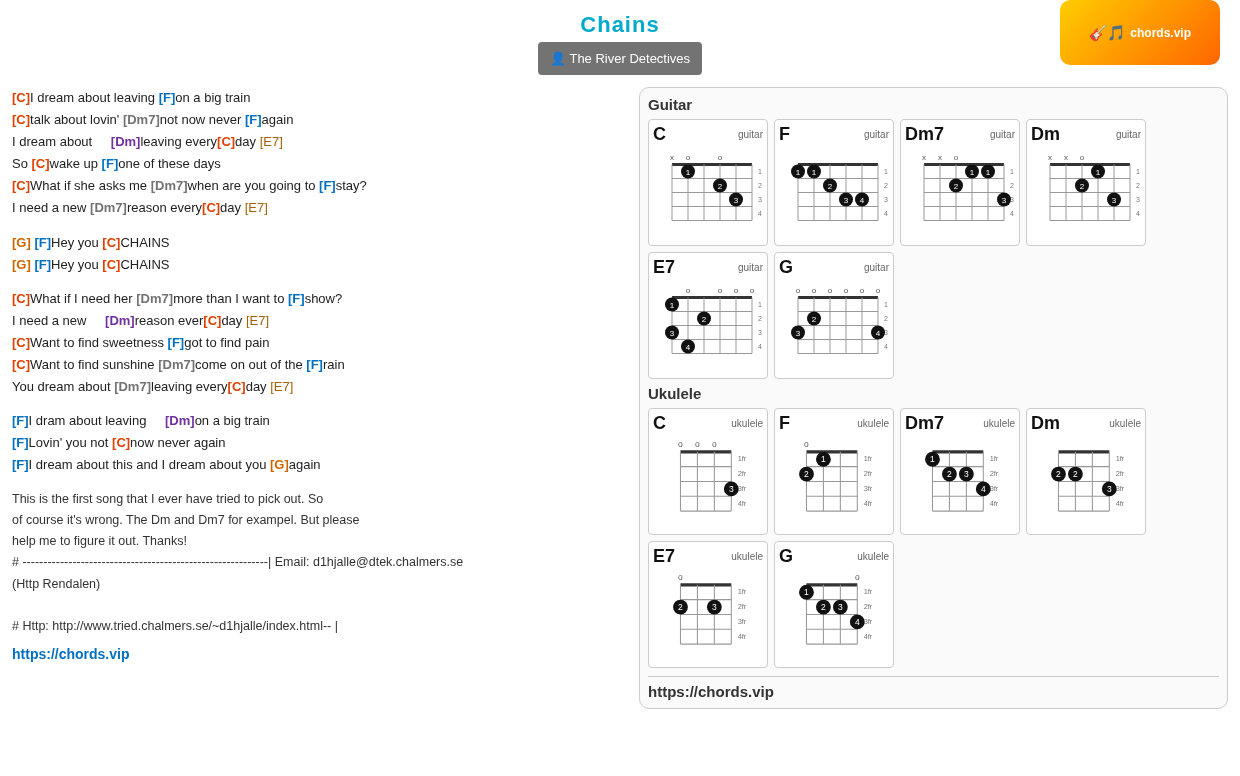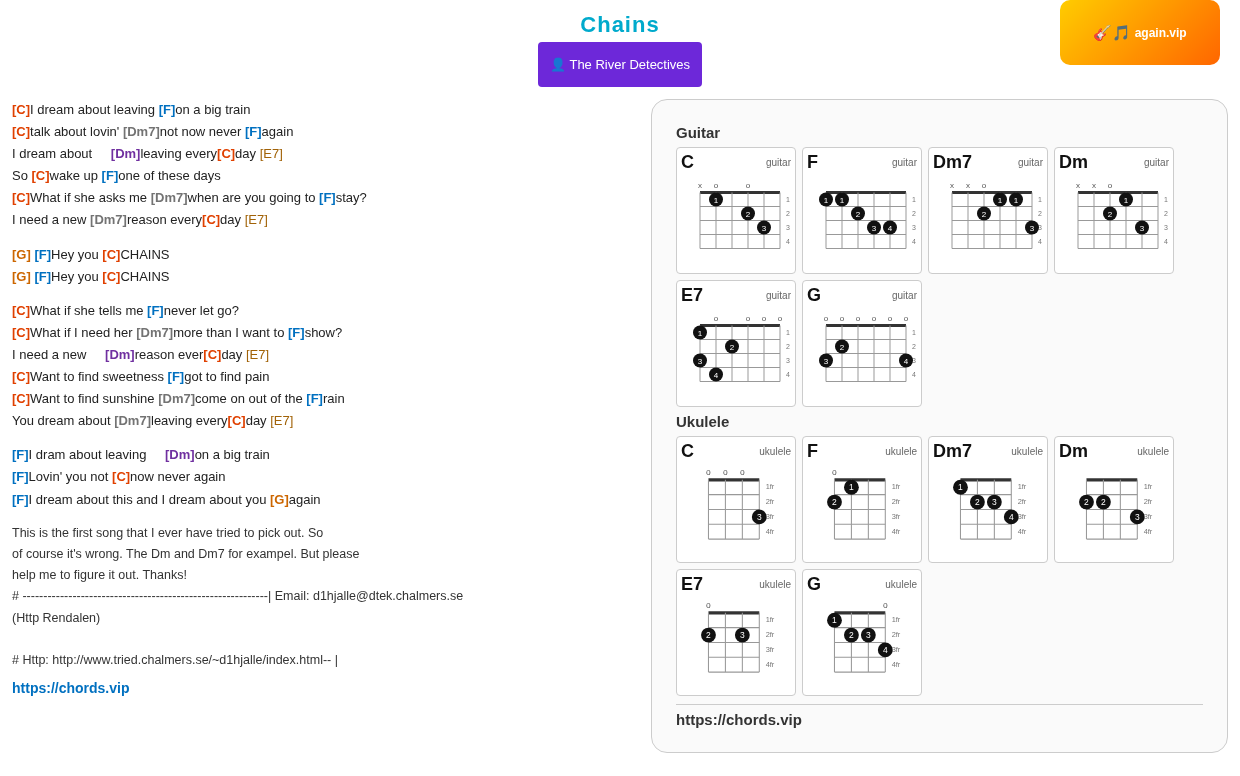--- a/index.html
+++ b/index.html
@@ -21,24 +21,24 @@
       position: relative;
     }
     .header-title {
       font-size: 22px;
       font-weight: bold;
       color: #00aacc;
       letter-spacing: 1px;
     }
     .artist-badge {
       display: inline-block;
-      background: #6d28d9;
+      background: #737373;
       color: #fff;
       border-radius: 4px;
-      padding: 15px 12px;
+      padding: 9px 12px;
       font-size: 13px;
       margin-top: 4px;
     }
     .logo {
       position: absolute;
       right: 20px;
       top: 0;
       width: 160px;
       height: 65px;
       background: linear-gradient(135deg, #ffcc00, #ff6600);
@@ -47,21 +47,21 @@
       align-items: center;
       justify-content: center;
       font-weight: bold;
       font-size: 15px;
       color: #fff;
     }
     .main-content {
       display: flex;
       flex-direction: row;
       padding: 8px 12px;
-      gap: 24px;
+      gap: 12px;
     }
     .lyrics-panel {
       width: 615px;
       font-size: 13px;
       line-height: 1.7;
     }
     .lyrics-line {
       margin: 0;
     }
     .chord-c { color: #e04000; font-weight: bold; }
@@ -75,22 +75,22 @@
       margin-top: 12px;
       font-size: 12.5px;
       color: #333;
       line-height: 1.7;
     }
 
     
     .chord-panel {
       flex: 1;
       border: 1px solid #ccc;
-      border-radius: 16px;
-      padding: 24px;
+      border-radius: 10px;
+      padding: 8px;
       background: #fafafa;
     }
     .section-label {
       font-size: 15px;
       font-weight: bold;
       color: #333;
       margin-bottom: 6px;
     }
     .chord-row {
       display: flex;
@@ -144,21 +144,21 @@
   <div class="header">
     <div class="header-title">Chains</div>
     <div>
       <span class="artist-badge">
         <span>👤 </span>
         <span>The River Detectives</span>
       </span>
     </div>
     <div class="logo">
       <span>🎸🎵</span>
-      <span style="margin-left:4px; font-size:12px;">again.vip</span>
+      <span style="margin-left:4px; font-size:12px;">chords.vip</span>
     </div>
   </div>
 
   <div class="main-content">
 
     <div class="lyrics-panel">
 
       <p class="lyrics-line">
         <span class="chord-c">[C]</span>I dream about leaving <span class="chord-f">[F]</span>on a big train
       </p>
@@ -182,23 +182,20 @@
 
       <p class="lyrics-line">
         <span class="chord-g">[G]</span> <span class="chord-f">[F]</span>Hey you <span class="chord-c">[C]</span>CHAINS
       </p>
       <p class="lyrics-line">
         <span class="chord-g">[G]</span> <span class="chord-f">[F]</span>Hey you <span class="chord-c">[C]</span>CHAINS
       </p>
 
       <div class="lyrics-blank"></div>
 
-      <p class="lyrics-line">
-        <span class="chord-c">[C]</span>What if she tells me <span class="chord-f">[F]</span>never let go?
-      </p>
       <p class="lyrics-line">
         <span class="chord-c">[C]</span>What if I need her <span class="chord-dm7">[Dm7]</span>more than I want to <span class="chord-f">[F]</span>show?
       </p>
       <p class="lyrics-line">
         I need a new <span class="chord-dm">[Dm]</span>reason ever<span class="chord-c">[C]</span>day <span class="chord-e7">[E7]</span>
       </p>
       <p class="lyrics-line">
         <span class="chord-c">[C]</span>Want to find sweetness <span class="chord-f">[F]</span>got to find pain
       </p>
       <p class="lyrics-line">

